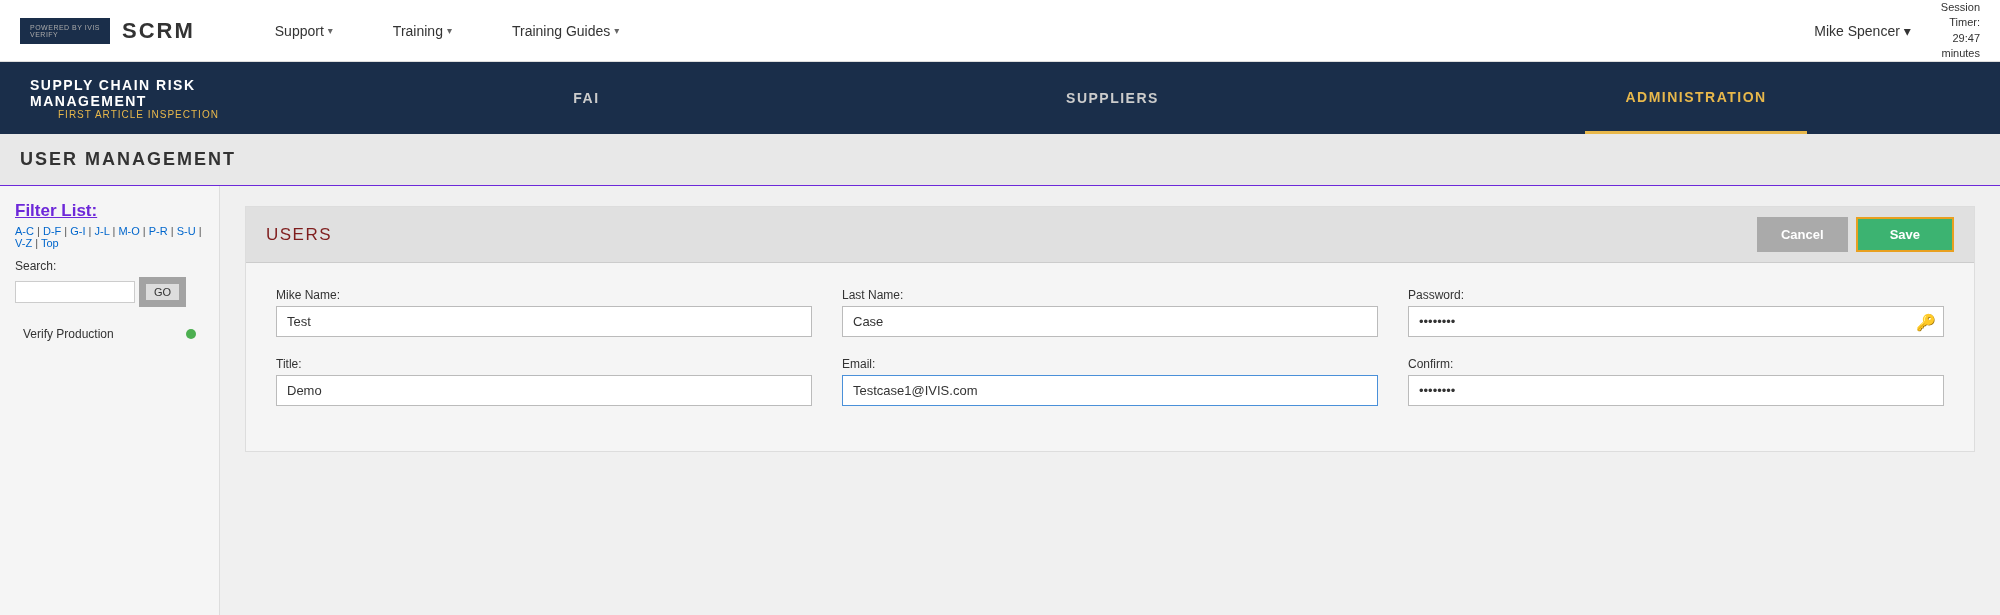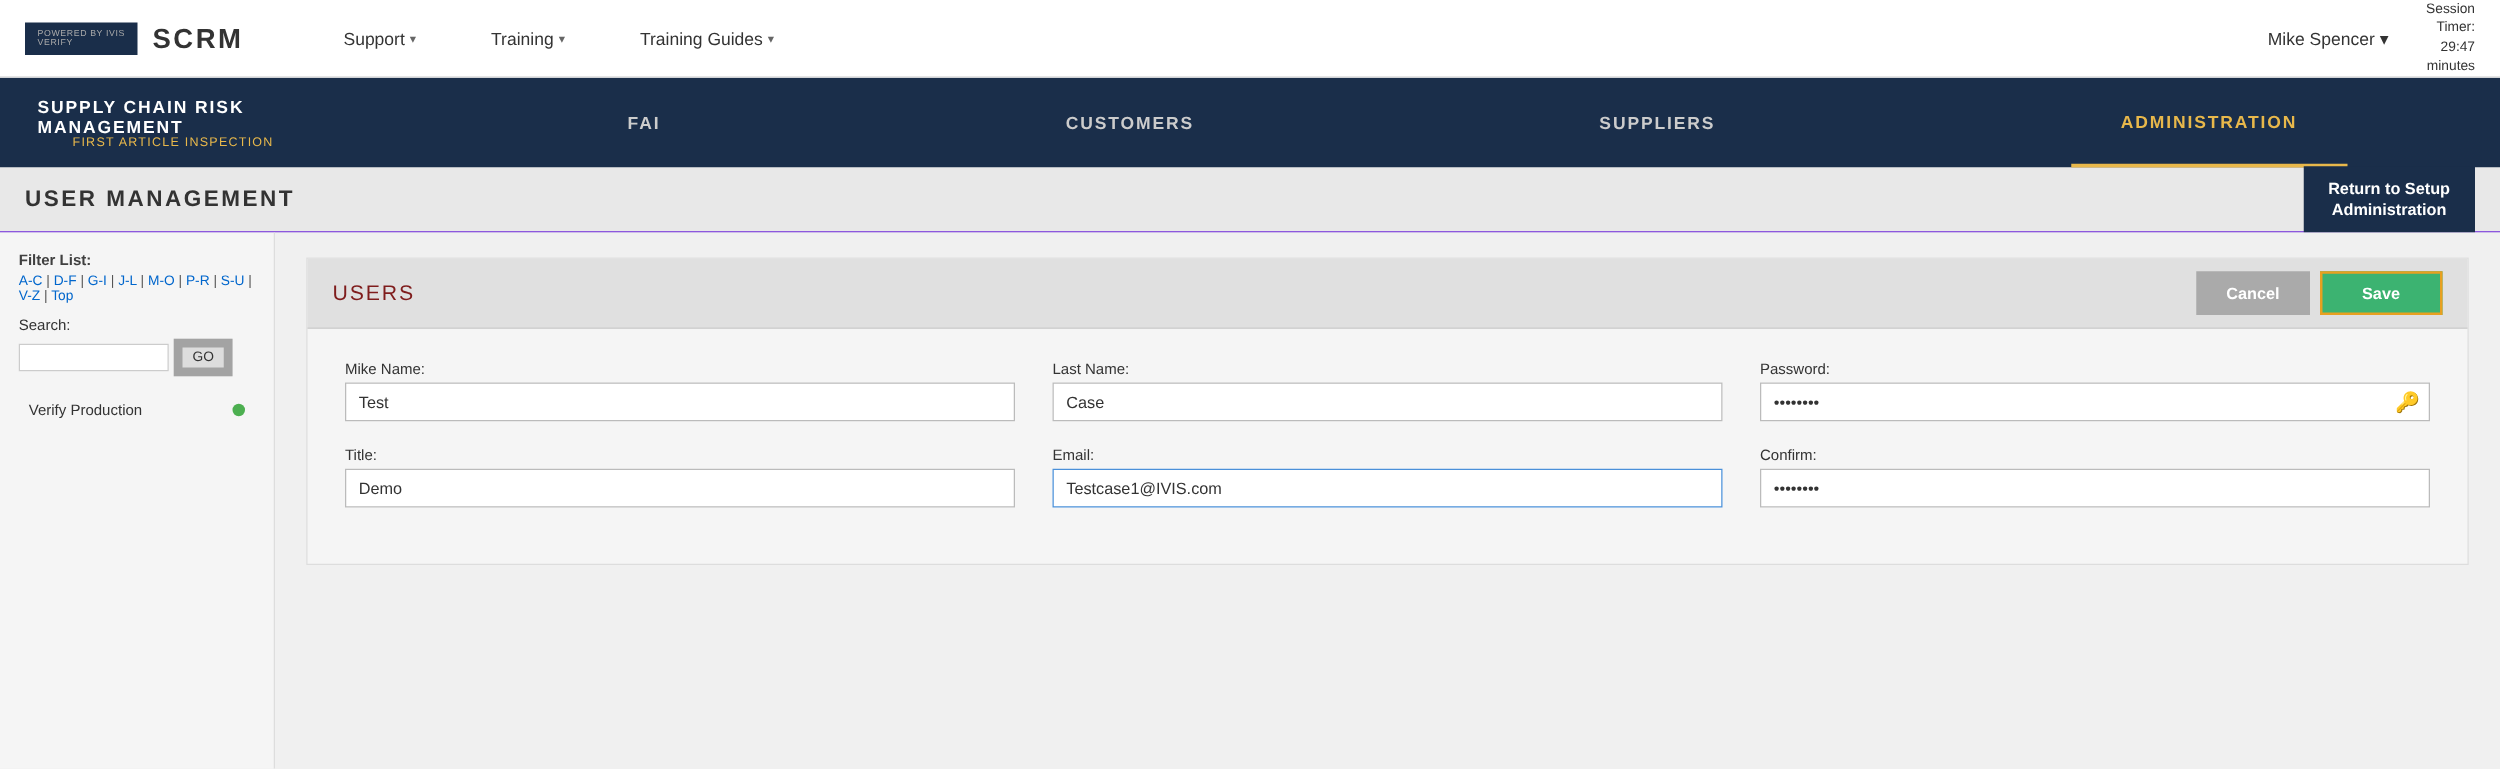--- a/index.html
+++ b/index.html
@@ -168,24 +168,25 @@
 
     
     .sidebar {
       width: 220px;
       background: #f5f5f5;
       border-right: 1px solid #ddd;
       padding: 15px;
       flex-shrink: 0;
     }
     .filter-list-label {
-      font-size: 12px;
+      font-size: 17px;
       font-weight: 700;
-      color: #404040;
+      color: #6d28d9;
       margin-bottom: 4px;
+      text-decoration: underline;
     }
     .filter-links {
       font-size: 11px;
       color: #555;
       margin-bottom: 10px;
     }
     .filter-links a {
       color: #0066cc;
       text-decoration: none;
     }
@@ -367,32 +368,27 @@
   </div>
 </div>
 
 <div class="sec-nav">
   <div class="sec-nav-brand">
     <div class="main-title">SUPPLY CHAIN RISK MANAGEMENT</div>
     <div class="sub-title">FIRST ARTICLE INSPECTION</div>
   </div>
   <div class="sec-nav-items">
     <a class="sec-nav-item">FAI</a>
-    <a class="sec-nav-item">CUSTOMERS</a>
     <a class="sec-nav-item">SUPPLIERS</a>
     <a class="sec-nav-item active">ADMINISTRATION</a>
   </div>
 </div>
 
 <div class="page-header">
   <h1 class="page-title">USER MANAGEMENT</h1>
-  <button class="return-btn">
-    <span>Return to Setup</span><br>
-    <span>Administration</span>
-  </button>
 </div>
 
 <div class="main-content">
 
   <div class="sidebar">
     <div class="filter-list-label">Filter List:</div>
     <div class="filter-links">
       <a href="#">A-C</a> |
       <a href="#">D-F</a> |
       <a href="#">G-I</a> |

